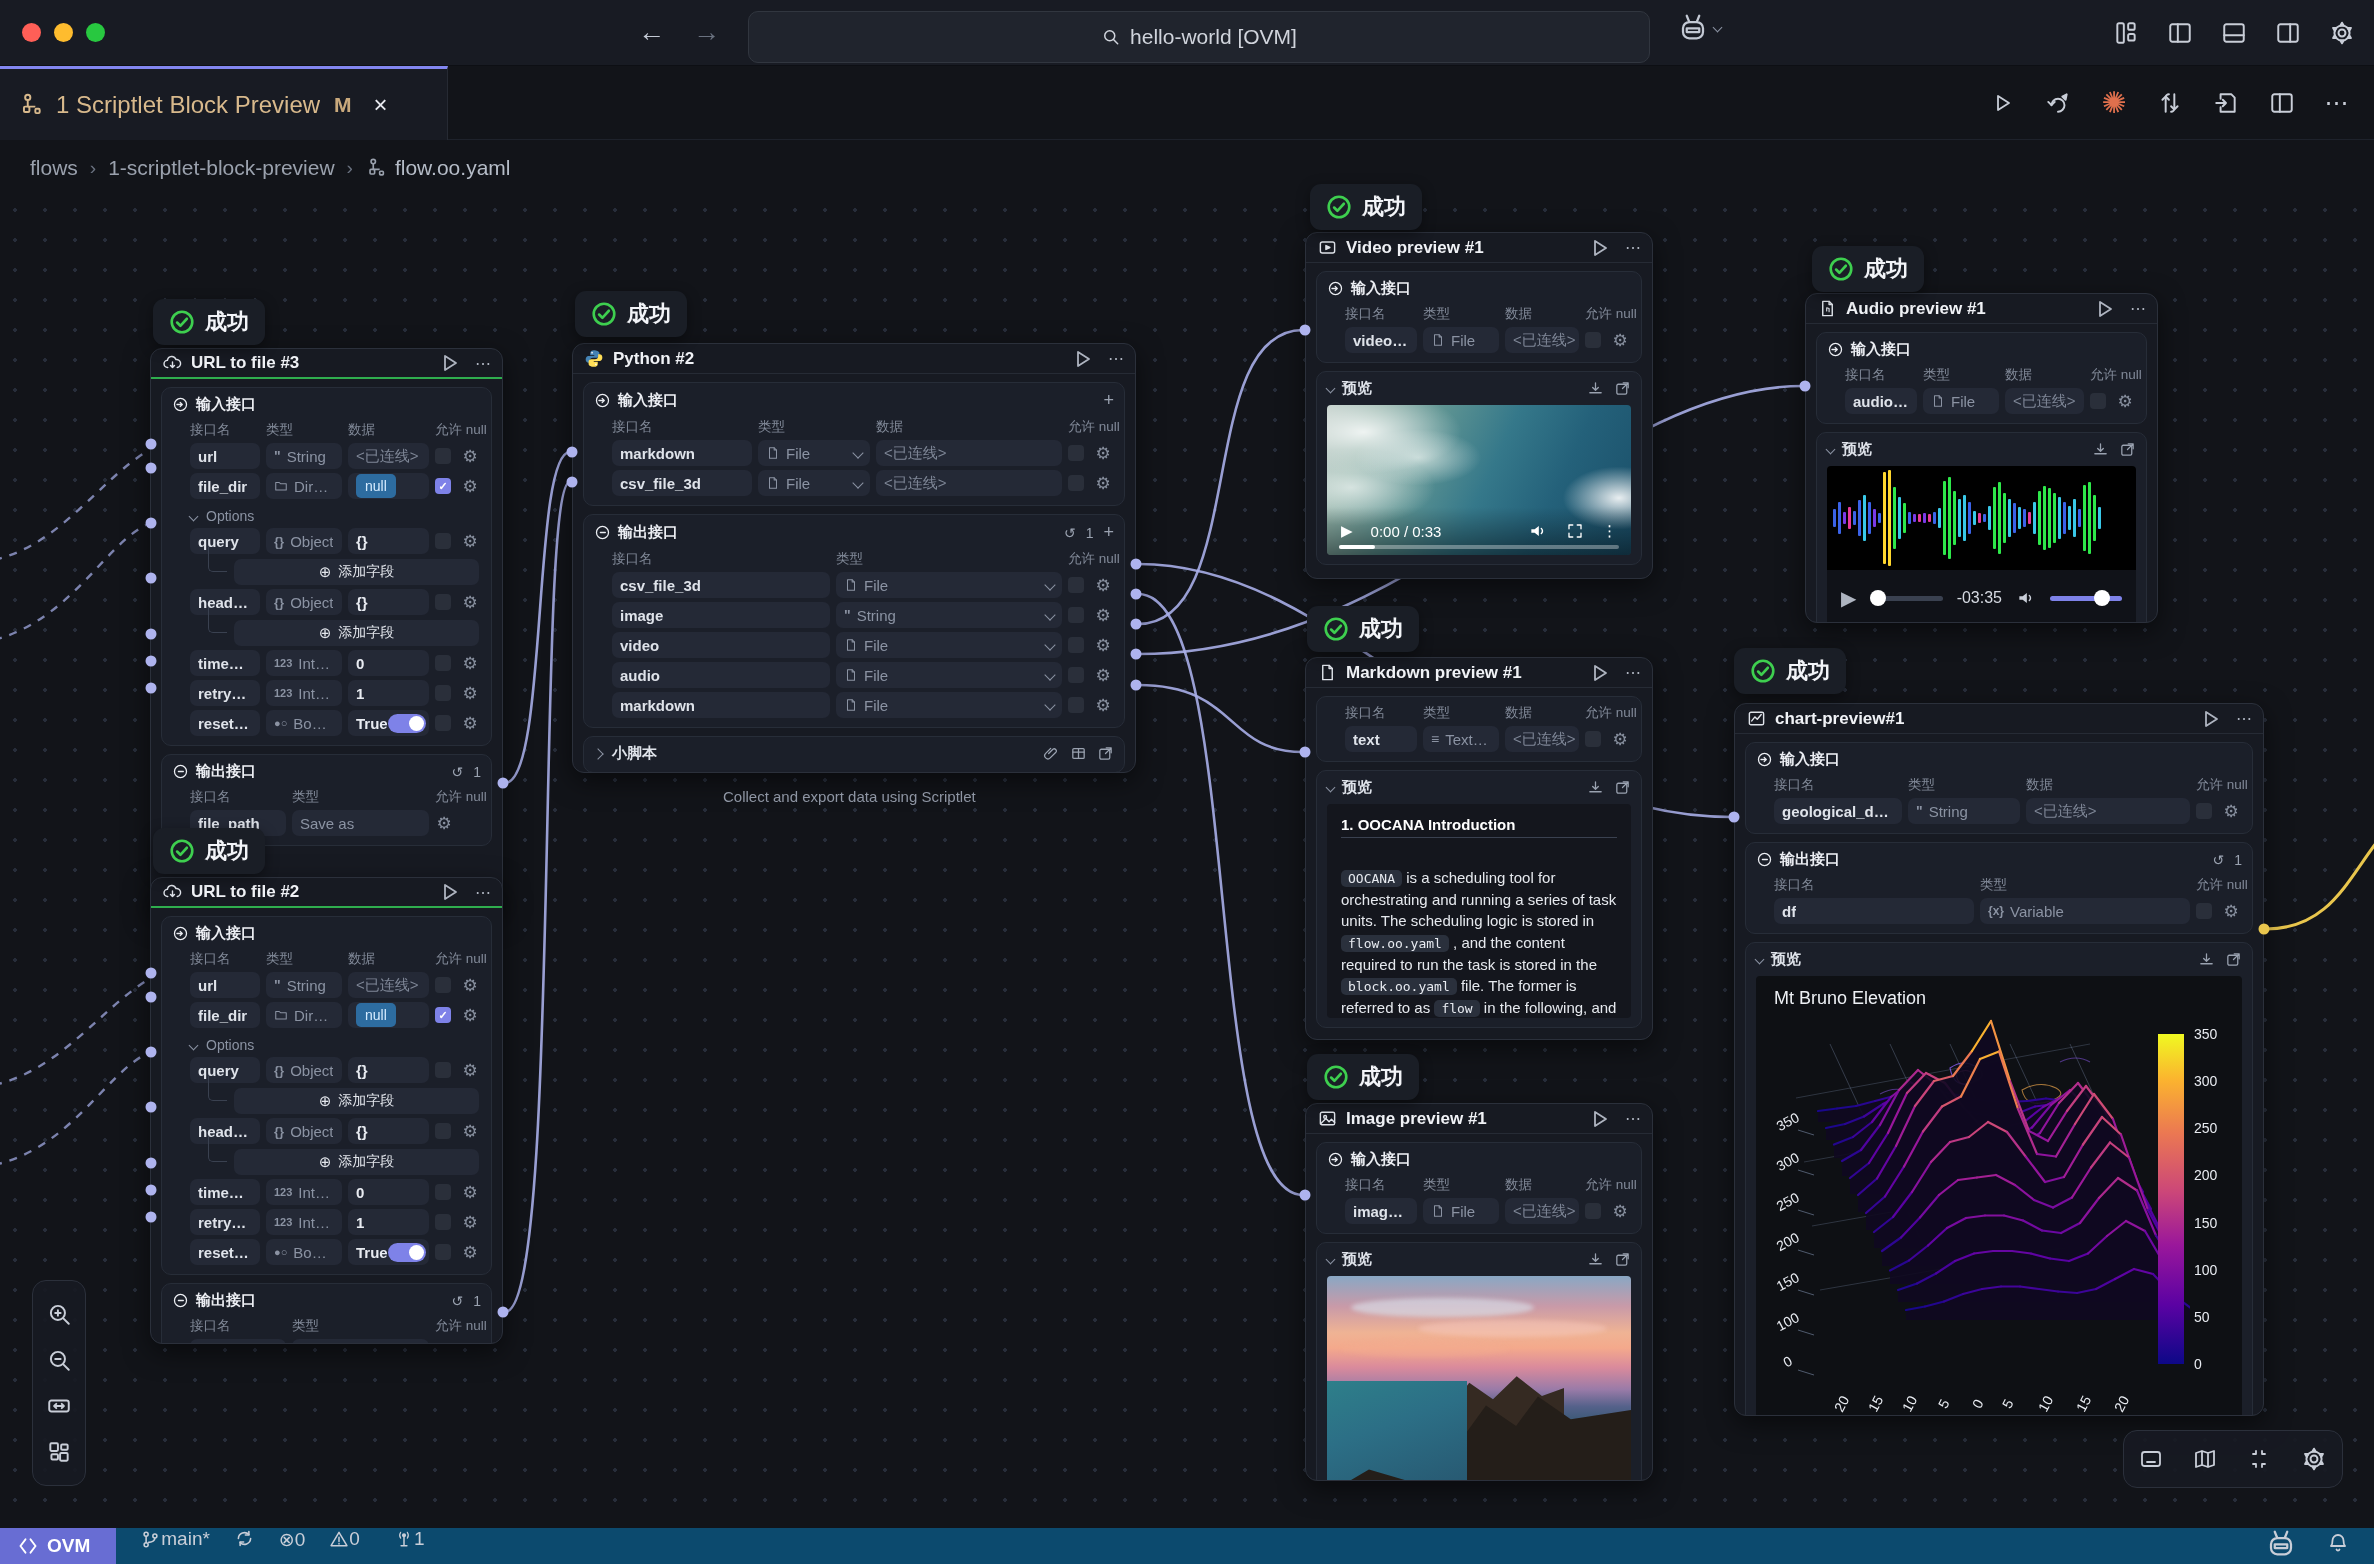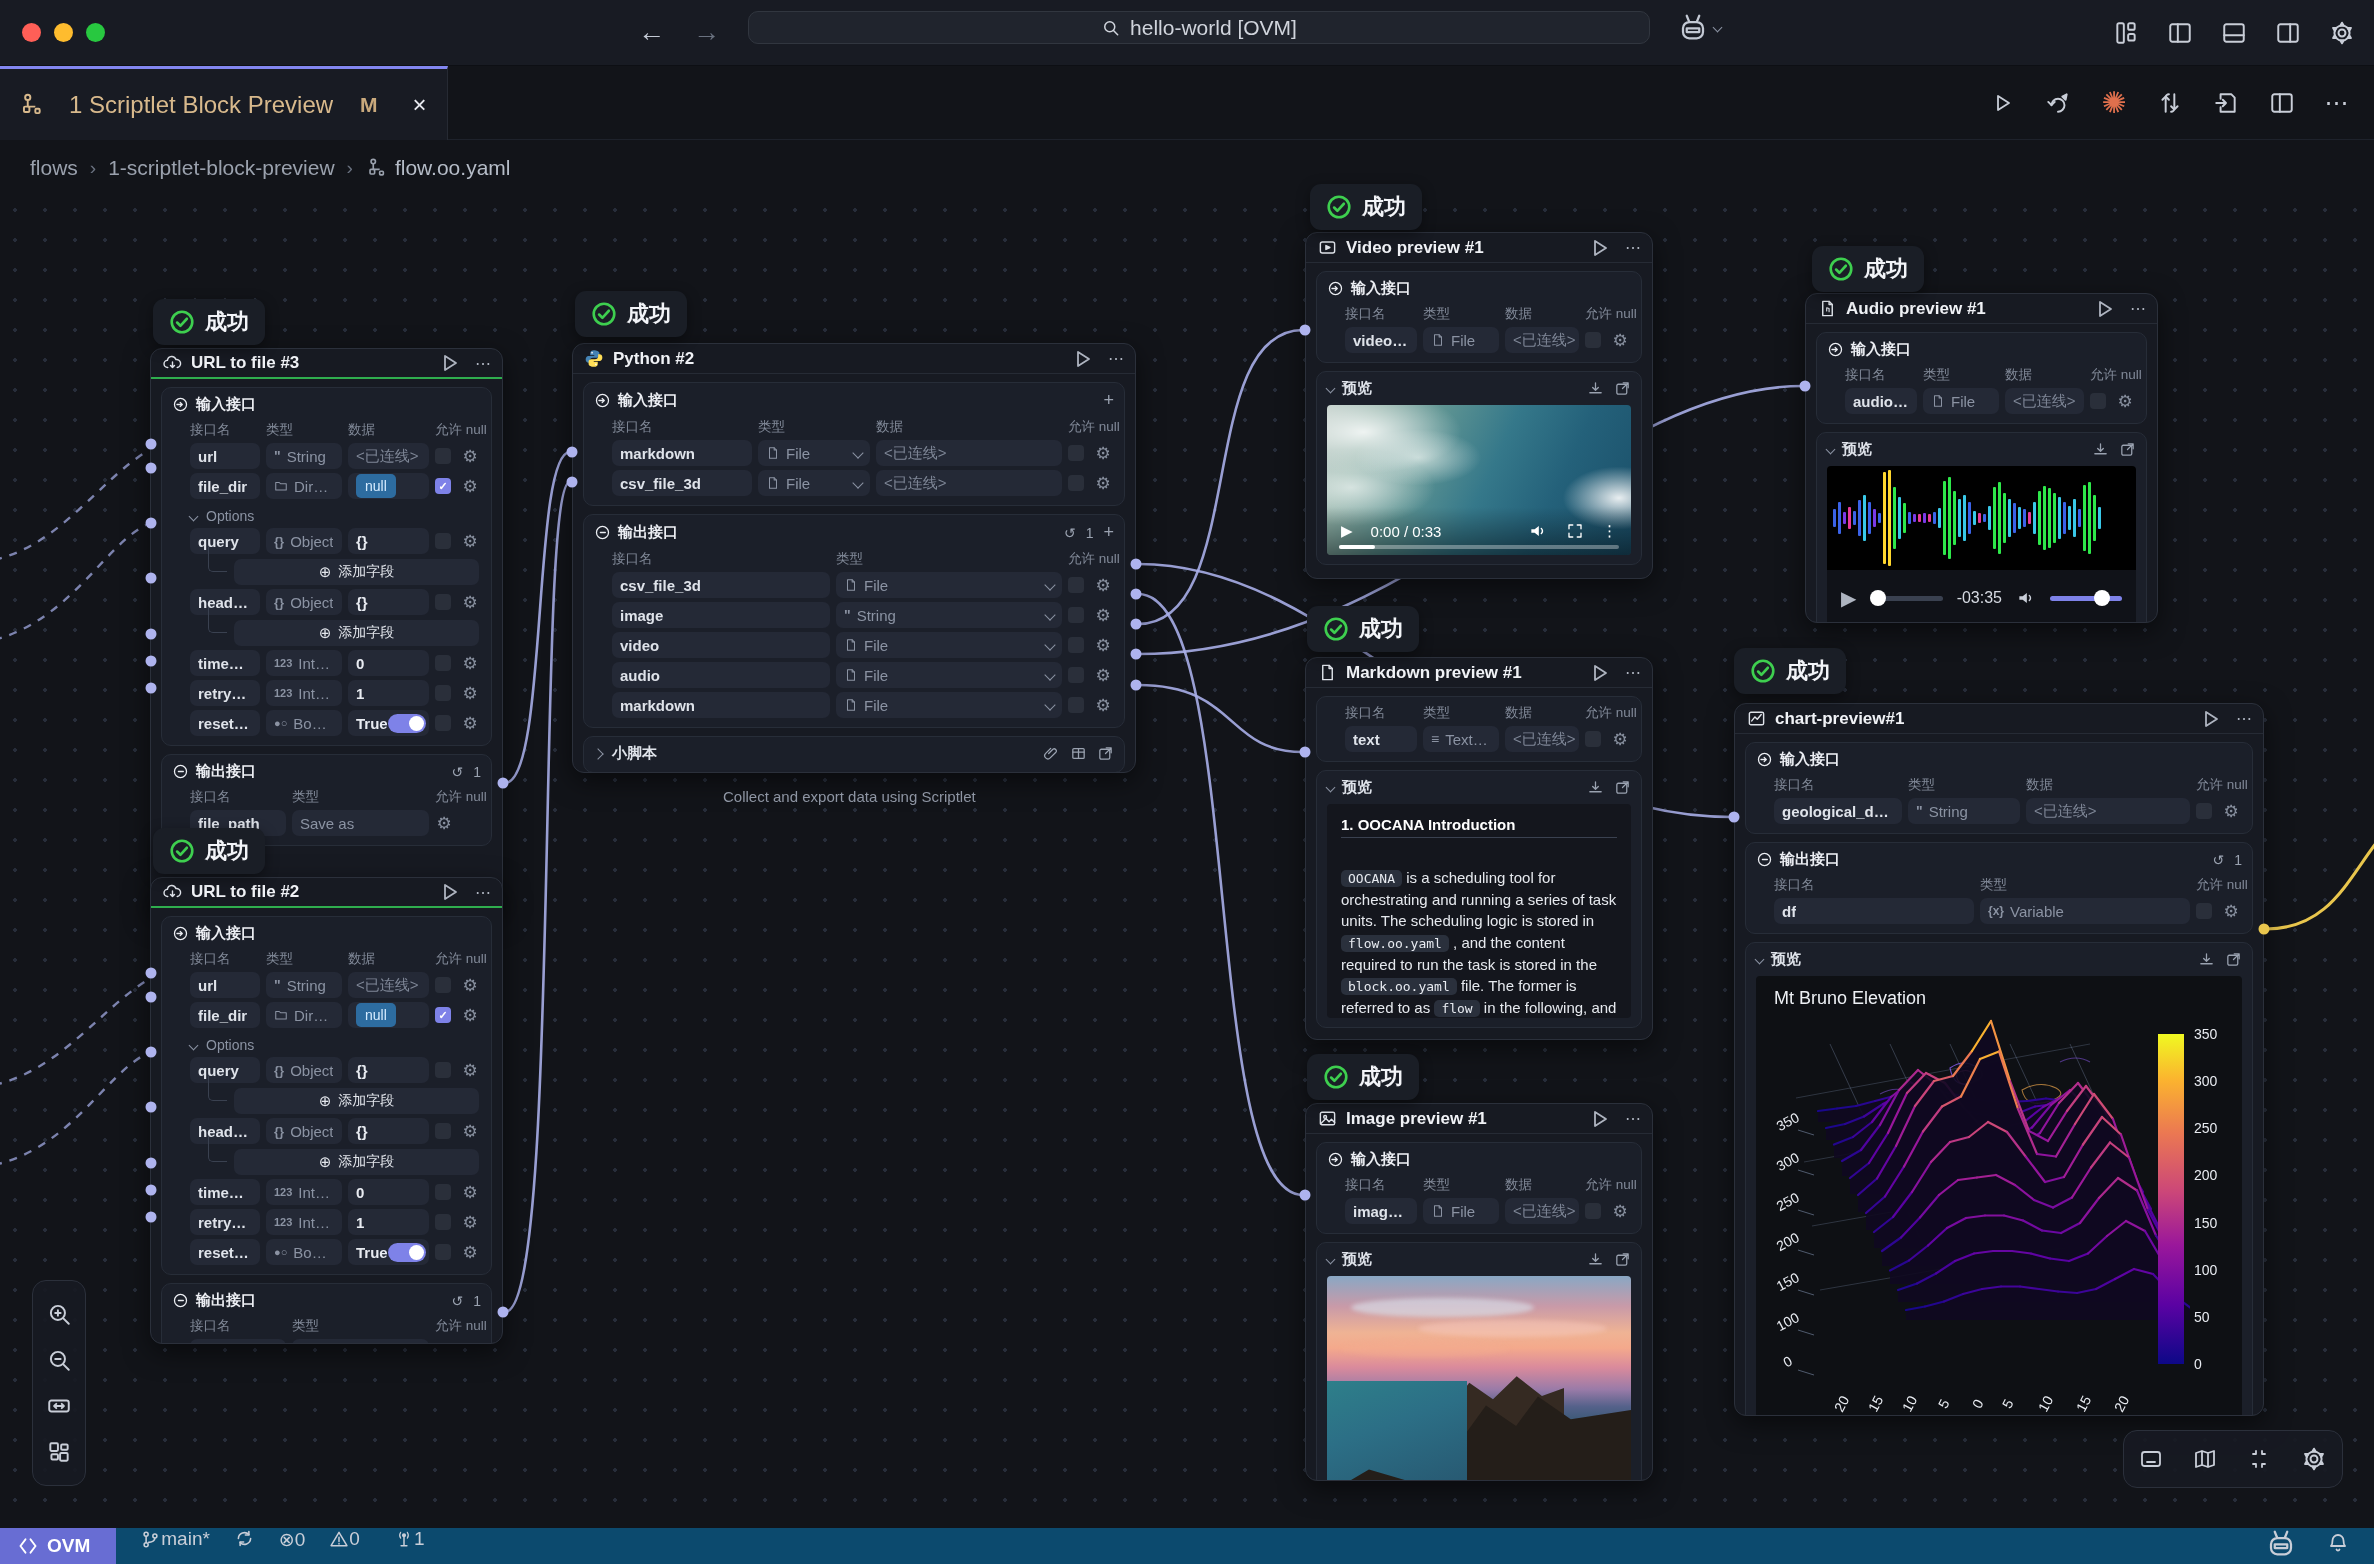--- a/index.html
+++ b/index.html
@@ -6,27 +6,27 @@
   html,body{width:2374px;height:1564px;overflow:hidden}
   body{background:#121419;font-family:"Liberation Sans",sans-serif;color:#dfe3ea;position:relative}
 
   
   .titlebar{position:absolute;left:0;top:0;width:100%;height:66px;background:#181b23;display:flex;align-items:center;z-index:20;border-bottom:1px solid #0d0f14}
   .lights{display:flex;gap:13px;margin-left:22px}
   .light{width:19px;height:19px;border-radius:50%}
   .l-red{background:#ff5f57}.l-yellow{background:#febc2e}.l-green{background:#28c840}
   .navarrows{position:absolute;left:638px;display:flex;gap:28px;color:#c3c9d4;font-size:27px}
   .navarrows .dim{color:#6a7280}
-  .searchbox{position:absolute;left:748px;top:11px;width:902px;height:33px;background:#20242d;border:1px solid #31363f;border-radius:10px;display:flex;align-items:center;justify-content:center;gap:9px;color:#d0d4dc;font-size:21px}
+  .searchbox{position:absolute;left:748px;top:11px;width:902px;height:52px;background:#20242d;border:1px solid #31363f;border-radius:10px;display:flex;align-items:center;justify-content:center;gap:9px;color:#d0d4dc;font-size:21px}
   .bunnywrap{position:absolute;left:1678px;top:12px;display:flex;align-items:center;gap:6px;color:#c3c9d4}
   .tb-icons{position:absolute;right:16px;top:0;height:66px;display:flex;align-items:center;gap:22px;color:#c9ced8}
   .tico{width:32px;height:32px;display:flex;align-items:center;justify-content:center}
 
   .tabbar{position:absolute;left:0;top:66px;width:100%;height:74px;background:#121419;z-index:20;border-bottom:1px solid #1e222b}
-  .tab{position:absolute;left:0;top:0;width:448px;height:74px;background:#181b23;border-top:3px solid #8286f0;border-right:1px solid #262a33;display:flex;align-items:center;gap:25px;padding:0 18px}
+  .tab{position:absolute;left:0;top:0;width:448px;height:74px;background:#181b23;border-top:3px solid #8286f0;border-right:1px solid #262a33;display:flex;align-items:center;gap:12px;padding:0 18px}
   .tabtitle{color:#d8b98c;font-size:24px;white-space:nowrap;overflow:hidden}
   .tabmod{color:#c9a97c;font-size:21px;font-weight:bold;margin-left:2px}
   .tabclose{color:#e8eaf0;font-size:24px;margin-left:10px}
   .run-icons{position:absolute;right:20px;top:0;height:74px;display:flex;align-items:center;gap:24px;color:#c9ced8}
 
   .crumbbar{position:absolute;left:0;top:140px;width:100%;height:55px;display:flex;align-items:center;padding-left:30px;gap:12px;color:#9aa1ad;font-size:21px;z-index:15}
   .crumbsep{color:#6a7280;font-size:19px}
   .crumb-last{display:flex;align-items:center;gap:8px;color:#b5bcc7}
 
   

